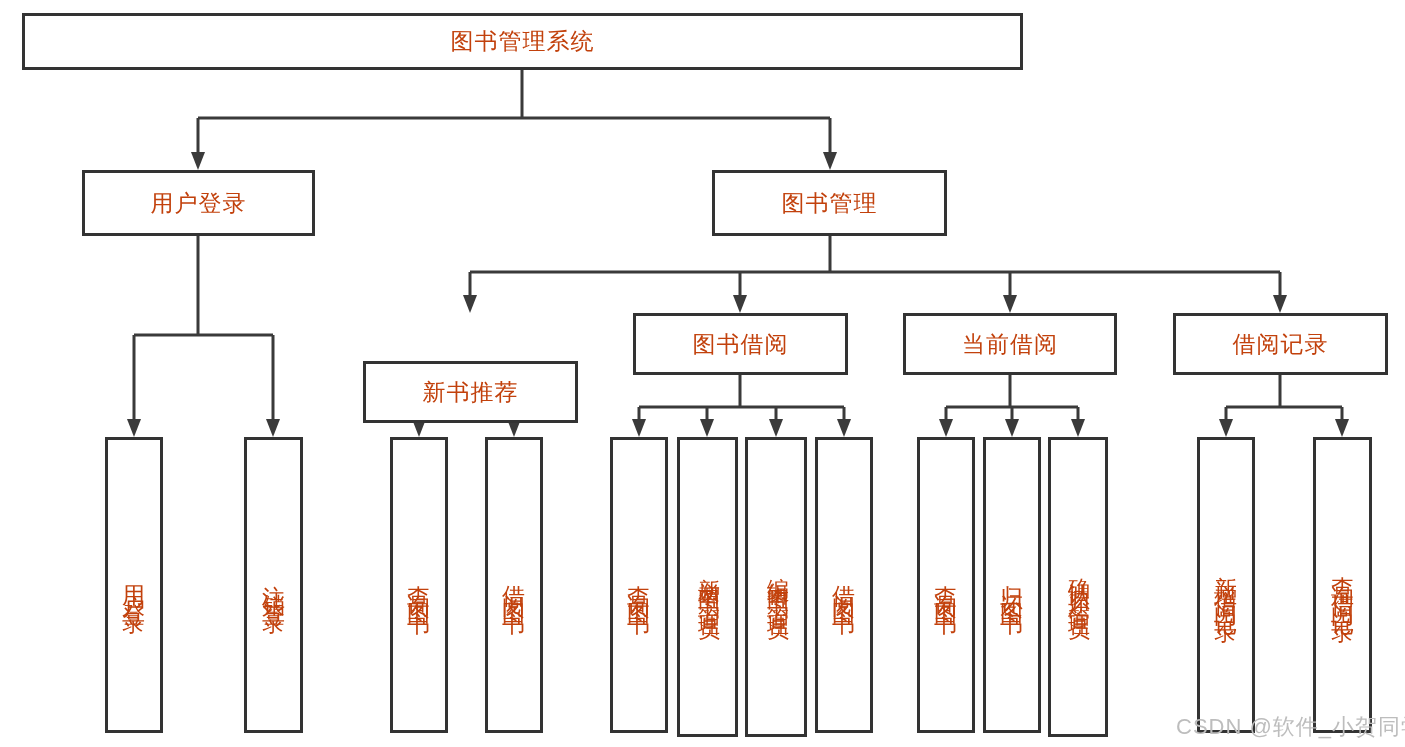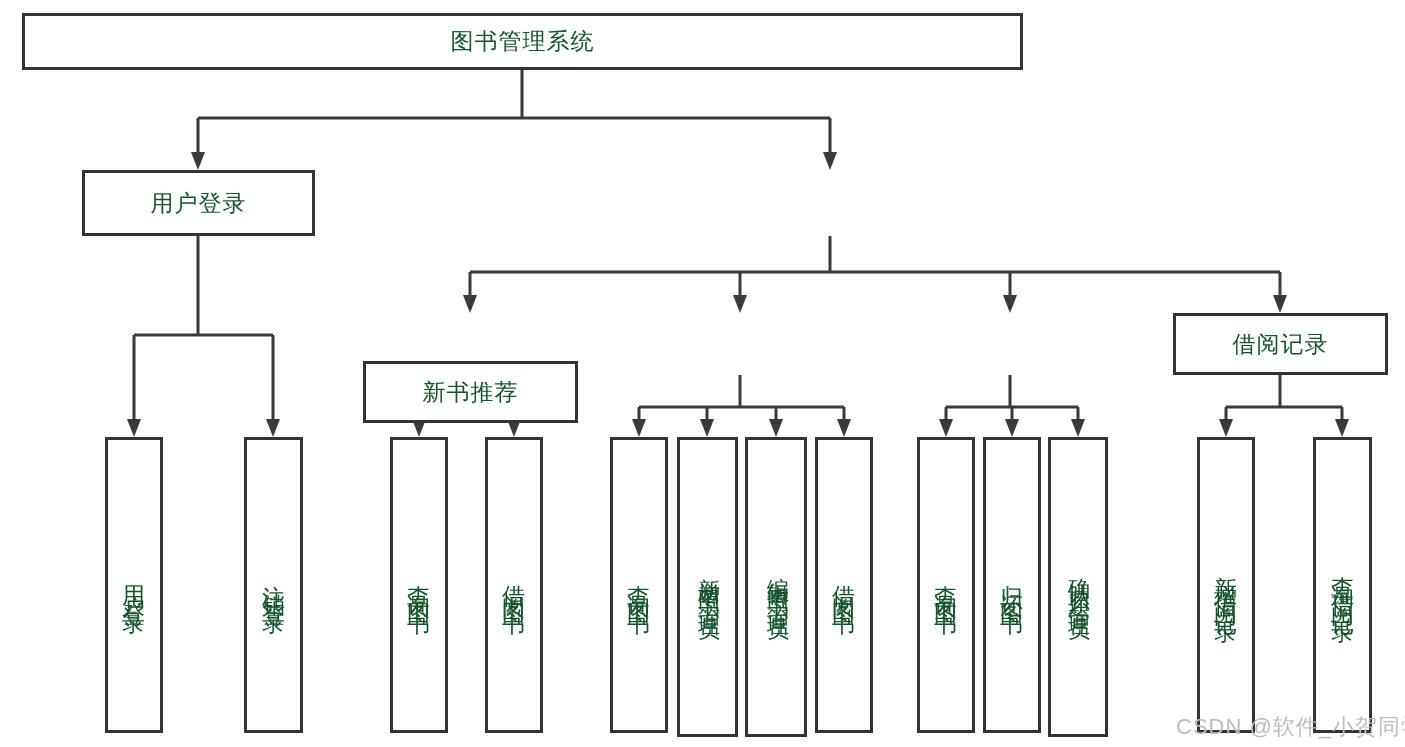--- a/index.html
+++ b/index.html
@@ -20,21 +20,21 @@
     left: 0; top: 0;
     width: 1405px;
     height: 747px;
     z-index: 1;
   }
   .node {
     position: absolute;
     box-sizing: border-box;
     background: #ffffff;
     border: 3px solid #333333;
-    color: #14532d;
+    color: #c2410c;
     z-index: 2;
   }
   .hnode {
     display: flex;
     align-items: center;
     justify-content: center;
     font-size: 23px;
     letter-spacing: 1px;
   }
   .vnode {
@@ -105,22 +105,25 @@
       <polygon points="1005,419 1019,419 1012,437"></polygon>
       <polygon points="1071,419 1085,419 1078,437"></polygon>
       <polygon points="1219,419 1233,419 1226,437"></polygon>
       <polygon points="1335,419 1349,419 1342,437"></polygon>
     </g>
   </svg>
 
   <div class="node hnode" style="left:22px; top:13px; width:1001px; height:57px;">图书管理系统</div>
 
   <div class="node hnode" style="left:82px; top:170px; width:233px; height:66px;">用户登录</div>
+  <div class="node hnode" style="left:712px; top:170px; width:235px; height:66px;">图书管理</div>
 
   <div class="node hnode" style="left:363px; top:313px; width:215px; height:62px;margin-top:48px;">新书推荐</div>
+  <div class="node hnode" style="left:633px; top:313px; width:215px; height:62px;">图书借阅</div>
+  <div class="node hnode" style="left:903px; top:313px; width:214px; height:62px;">当前借阅</div>
   <div class="node hnode" style="left:1173px; top:313px; width:215px; height:62px;">借阅记录</div>
 
   <div class="node vnode" style="left:105px; top:437px; width:58px; height:296px;">用户登录</div>
   <div class="node vnode" style="left:244px; top:437px; width:59px; height:296px;">注销登录</div>
 
   <div class="node vnode" style="left:390px; top:437px; width:58px; height:296px;">查询图书</div>
   <div class="node vnode" style="left:485px; top:437px; width:58px; height:296px;">借阅图书</div>
 
   <div class="node vnode" style="left:610px; top:437px; width:58px; height:296px;">查询图书</div>
   <div class="node vnode long" style="left:677px; top:437px; width:61px; height:300px;">新增图书（管理员）</div>

